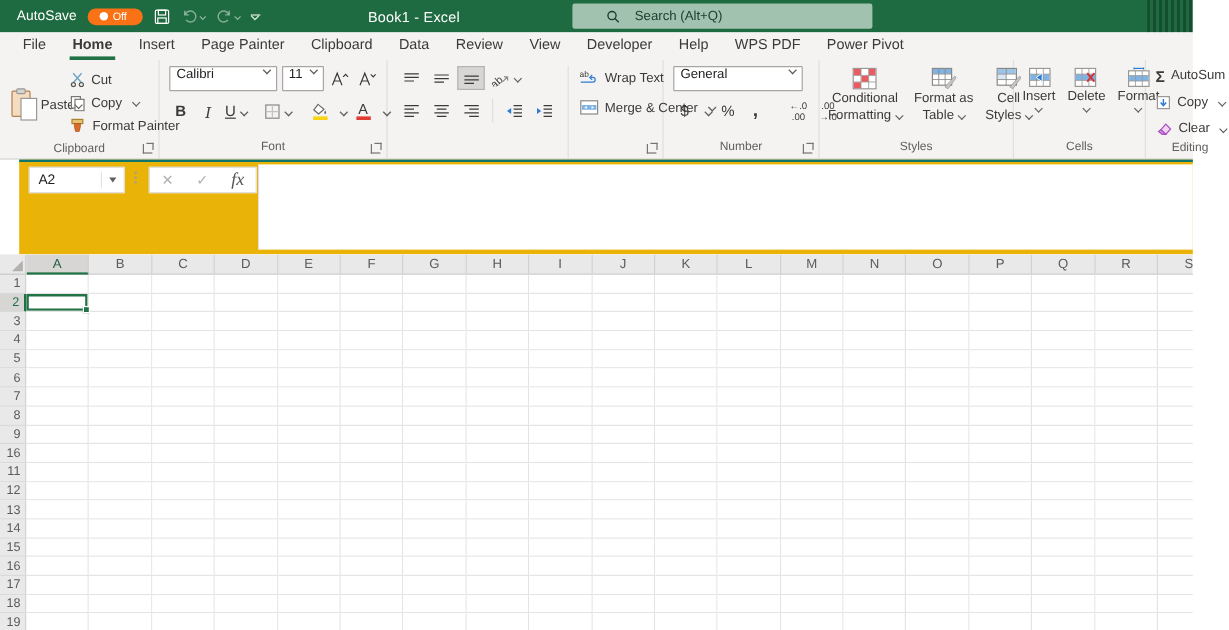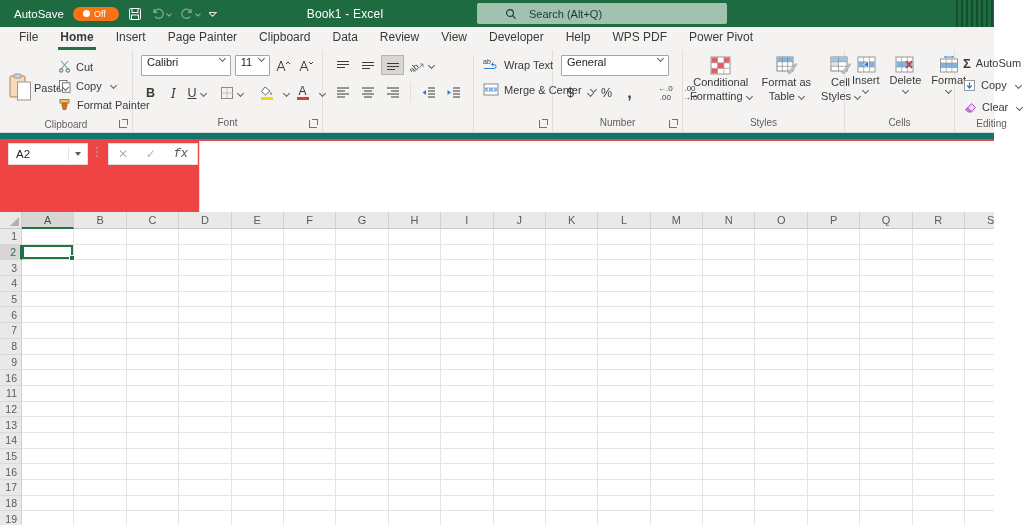--- a/index.html
+++ b/index.html
@@ -73,30 +73,30 @@
   
   .tallbtn { display:flex; flex-direction:column; align-items:center; gap:1px; padding:1px 5px 0; }
   .tallbtn .lbl { font-size:11px; line-height:13px;text-align:right; }
   .l2wrap { display:flex; align-items:center; }
 
   
   .erow { display:flex; align-items:center; gap:5px; height:20px; }
   .sigma { font-size:13px; color:#3b3a39; font-weight:600; }
 
   
-  .band { position:absolute; top:133px; left:0; right:0; height:79px; background:#ef4444; border-top:6px solid #0f766e; }
+  .band { position:absolute; top:133px; left:16px; right:0; height:79px; background:#eab308; border-top:2px solid #0f766e; }
   .fx-white { position:absolute; left:199px; top:2px; right:0; height:71px; background:#fff; border-left:1px solid #e3e1df; }
   .namebox { position:absolute; left:8px; top:4px; width:80px; height:22px; background:#fff; border:1px solid #e1dfdd; display:flex; align-items:center; font-size:11.5px; color:#222; padding-left:7px; }
   .nb-div { margin-left:auto; width:1px; height:14px; background:#e5e3e1; }
   .tri { width:0; height:0; border-left:3.5px solid transparent; border-right:3.5px solid transparent; border-top:4px solid #605e5c; margin:0 6px; }
   .dots { position:absolute; left:96px; top:8px; display:flex; flex-direction:column; gap:2px; }
   .dots i { width:2px; height:2px; border-radius:50%; background:#a19f9d; }
   .fxbtns { position:absolute; left:108px; top:4px; width:90px; height:22px; background:#fff; border:1px solid #e1dfdd; display:flex; align-items:center; justify-content:space-around; }
   .fxb { font-size:12px; color:#b3b1af; }
-  .fxb.fx { font-family:Liberation Mono, monospace; font-style:italic; font-size:12px; color:#55534f; }
+  .fxb.fx { font-family:Liberation Serif, serif; font-style:italic; font-size:15px; color:#55534f; }
 
   
   .grid { position:absolute; top:212px; left:0; right:0; bottom:0; background:#fff; overflow:hidden; }
   .hdr-row { display:flex; height:17px; background:#e9e9e9; }
   .corner { width:22px; flex:none; position:relative; border-right:1px solid #cfcfcf; border-bottom:1px solid #c9c9c9; background:#e9e9e9; }
   .corner::after { content:""; position:absolute; right:2px; bottom:2px; width:0; height:0; border-left:9px solid transparent; border-bottom:9px solid #b3b1af; }
   .col-h { width:52.4px; flex:none; border-right:1px solid #d2d2d2; border-bottom:1px solid #c9c9c9; display:flex; align-items:center; justify-content:center; font-size:11px; color:#5c5b5a; }
   .col-h.sel { background:#d8d6d4; border-bottom:2px solid #1e7145; color:#235c40; }
   .grow { display:flex; height:15.7px; }
   .row-h { width:22px; flex:none; background:#e9e9e9; border-right:1px solid #cfcfcf; border-bottom:1px solid #dadada; font-size:10.5px; color:#5c5b5a; display:flex; align-items:center; justify-content:flex-end; padding-right:4px; }

